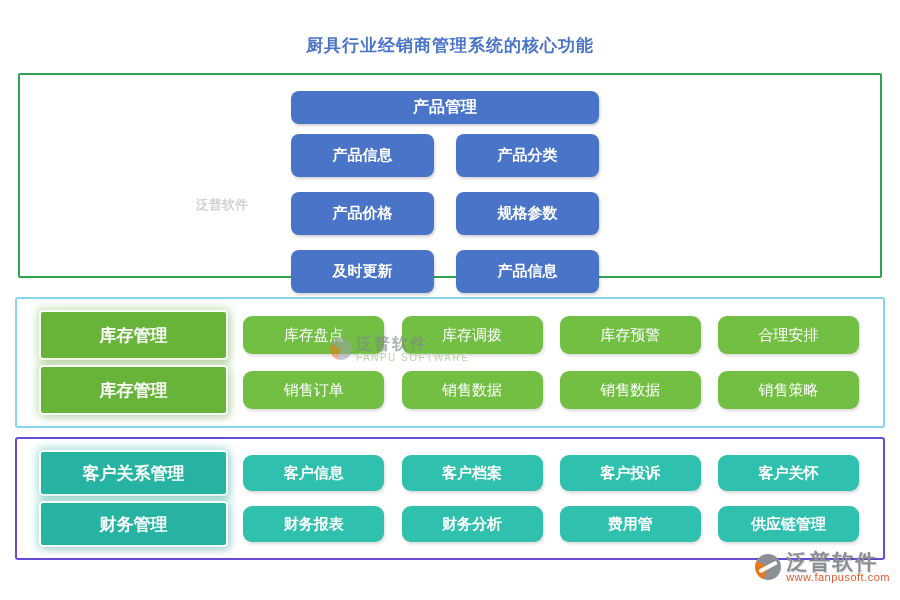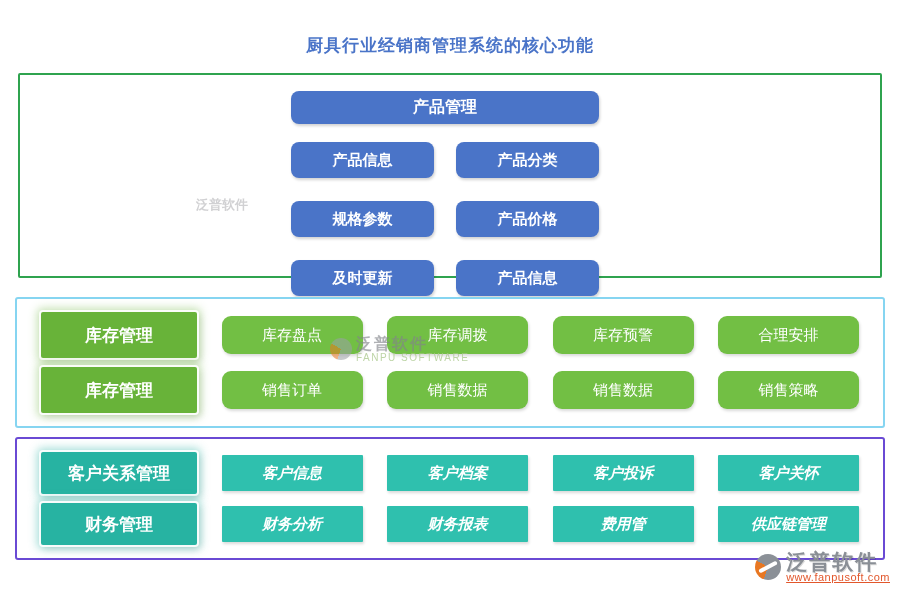--- a/index.html
+++ b/index.html
@@ -23,67 +23,67 @@
   .grp-header {
     width:100%; height:33px; background:#4a74c8; border-radius:8px;
     color:#fff; font-size:16px; font-weight:bold;
     display:flex; align-items:center; justify-content:center;
     box-shadow:1px 2px 3px rgba(0,0,0,.18); margin-bottom:10px;
   }
   .grp-grid {
     display:grid; grid-template-columns:1fr 1fr; column-gap:22px; row-gap:15px;
   }
   .btn-blue {
-    height:36px; background:#4a74c8; border-radius:8px;
+    height:43px; background:#4a74c8; border-radius:8px;
     color:#fff; font-size:15px; font-weight:bold;
     display:flex; align-items:center; justify-content:center;
-    box-shadow:1px 2px 3px rgba(0,0,0,.18); white-space:nowrap;margin-top:8px;
+    box-shadow:1px 2px 3px rgba(0,0,0,.18); white-space:nowrap;
   }
 
   
   .panel-mid {
     left:15px; top:297px; width:870px; height:131px;
     border:2px solid #86d5f1; border-radius:3px;
     display:flex; flex-direction:column; justify-content:space-evenly;
     padding:4px 0;
   }
   .panel-bot {
     left:15px; top:437px; width:870px; height:123px;
     border:2px solid #6a4ad4; border-radius:3px;
     display:flex; flex-direction:column; justify-content:space-evenly;
     padding:4px 0;
   }
   .flow-row {
     display:flex; align-items:center; justify-content:space-between;
     padding:0 24px;
   }
   .hdr-rect {
-    width:156px; height:46px; border-radius:2px;
+    width:185px; height:46px; border-radius:2px;
     color:#fff; font-size:17px; font-weight:bold;
     display:flex; align-items:center; justify-content:center; white-space:nowrap;
   }
   .hdr-green {
     background:#68b339;
     box-shadow:0 0 0 2px rgba(255,255,255,.9), 0 0 9px 4px rgba(130,190,90,.45), 3px 4px 7px rgba(0,0,0,.12);
   }
   .hdr-teal {
     background:#27b3a2; height:42px;
     box-shadow:0 0 0 2px rgba(255,255,255,.9), 0 0 9px 4px rgba(60,185,170,.45), 3px 4px 7px rgba(0,0,0,.12);
   }
   .btn-green {
     width:141px; height:38px; background:#72bf44; border-radius:9px;
     color:#fff; font-size:15px; font-weight:normal;
     display:flex; align-items:center; justify-content:center;
     box-shadow:1px 2px 3px rgba(0,0,0,.15); white-space:nowrap;
   }
   .btn-teal {
-    width:141px; height:36px; background:#2fc0ae; border-radius:1px;
+    width:141px; height:36px; background:#2fc0ae; border-radius:9px;
     color:#fff; font-size:15px; font-weight:bold;
     display:flex; align-items:center; justify-content:center;
-    box-shadow:1px 2px 3px rgba(0,0,0,.15); white-space:nowrap;font-style:italic;
+    box-shadow:1px 2px 3px rgba(0,0,0,.15); white-space:nowrap;
   }
 
   
   .wm-top {
     position:absolute; left:196px; top:196px; font-size:13px; font-weight:bold;
     color:rgba(140,140,145,.40); z-index:3; pointer-events:none; white-space:nowrap;
   }
   .wm-mid {
     position:absolute; left:330px; top:336px; z-index:3; display:flex; align-items:flex-start;
     pointer-events:none; opacity:.85;
@@ -102,36 +102,36 @@
     background:conic-gradient(from 200deg, #e87722 0 100deg, #8b9097 100deg 360deg);
     position:relative;
   }
   .brand-icon::after {
     content:""; position:absolute; left:3px; top:11px; width:20px; height:4px;
     background:#fff; transform:rotate(-28deg); border-radius:2px;
   }
   .brand-texts { display:flex; flex-direction:column; line-height:1.0; }
   .brand-name { font-size:21px; font-weight:bold; color:#8a8f96; letter-spacing:2px; white-space:nowrap;
                 text-shadow:1px 1px 0 rgba(0,0,0,.15); }
-  .brand-url  { font-size:11px; color:#e2572c; letter-spacing:.5px; white-space:nowrap;text-decoration:underline; }
+  .brand-url  { font-size:11px; color:#e2572c; letter-spacing:.5px; white-space:nowrap; }
 </style>
 </head>
 <body>
 
 <div class="page-title">厨具行业经销商管理系统的核心功能</div>
 
 <div class="panel panel-top">
 
   <div class="func-group">
     <div class="grp-header">产品管理</div>
     <div class="grp-grid">
       <div class="btn-blue">产品信息</div>
       <div class="btn-blue">产品分类</div>
+      <div class="btn-blue">产品价格</div>
       <div class="btn-blue">规格参数</div>
-      <div class="btn-blue">产品价格</div>
       <div class="btn-blue">及时更新</div>
       <div class="btn-blue">产品信息</div>
     </div>
   </div>
 
 
 </div>
 
 <div class="wm-top">泛普软件</div>
 
@@ -168,22 +168,22 @@
   <div class="flow-row">
     <div class="hdr-rect hdr-teal">客户关系管理</div>
     <div class="btn-teal">客户信息</div>
     <div class="btn-teal">客户档案</div>
     <div class="btn-teal">客户投诉</div>
     <div class="btn-teal">客户关怀</div>
   </div>
 
   <div class="flow-row">
     <div class="hdr-rect hdr-teal">财务管理</div>
+    <div class="btn-teal">财务报表</div>
     <div class="btn-teal">财务分析</div>
-    <div class="btn-teal">财务报表</div>
     <div class="btn-teal">费用管</div>
     <div class="btn-teal">供应链管理</div>
   </div>
 
 </div>
 
 <div class="brand-logo">
   <div class="brand-icon"></div>
   <div class="brand-texts">
     <span class="brand-name">泛普软件</span>

